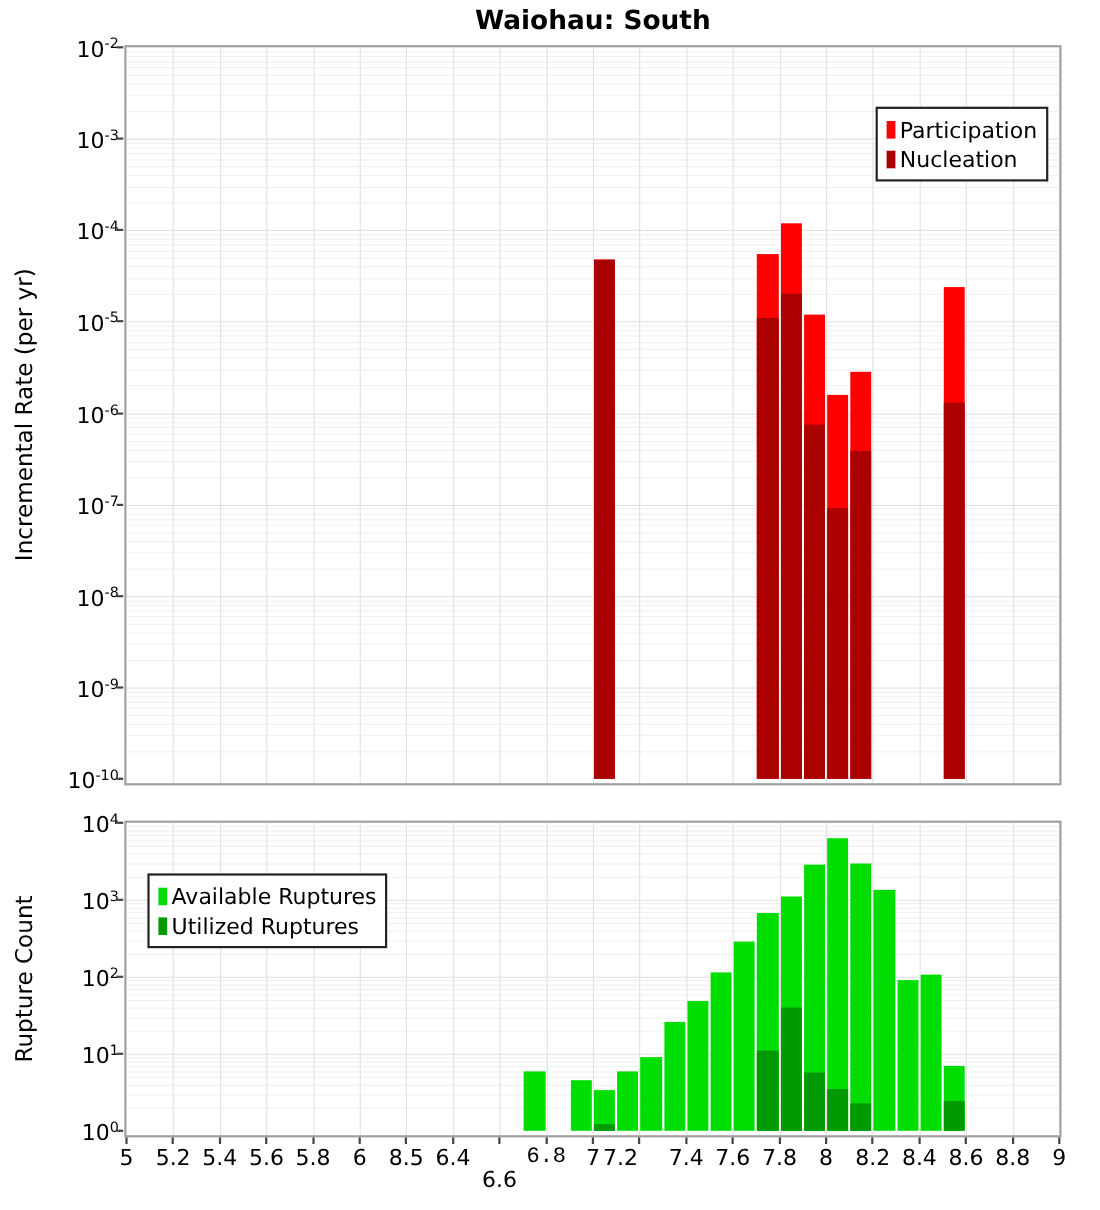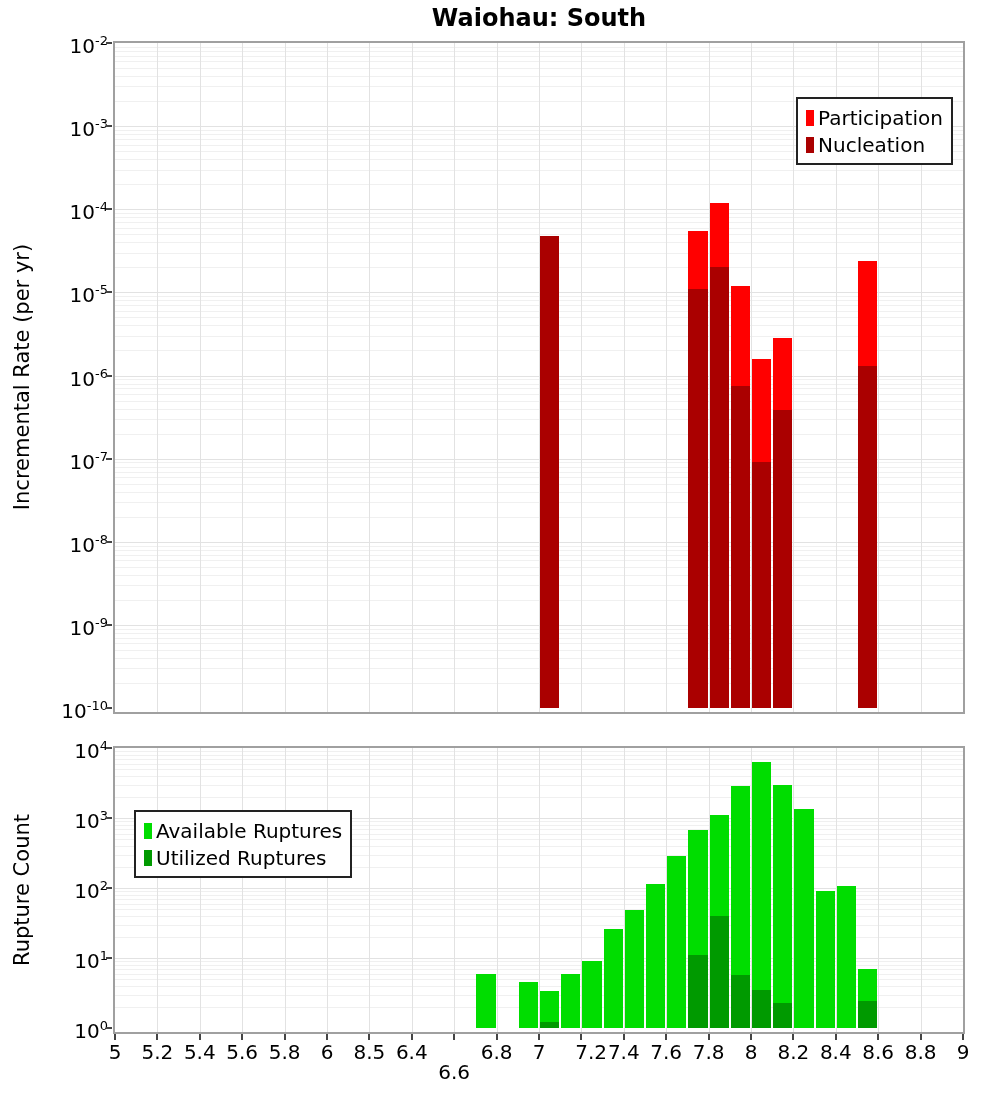--- a/index.html
+++ b/index.html
@@ -23,21 +23,21 @@
                margin-left:-30px;}
   .tickmark-y{position:absolute;width:6px;height:2px;background:#444;left:106px;}
   .tickmark-x{position:absolute;width:2px;height:6px;background:#444;top:1034px;}
   .axis-title-y{position:absolute;font-size:21px;white-space:nowrap;
                 transform:translate(-50%,-50%) rotate(-90deg);}
   .axis-title-x{position:absolute;left:113px;width:852px;text-align:center;
                 top:1062px;font-size:21px;}
   .legend{position:absolute;background:#ffffff;border:2px solid #222;
           padding:5px 8px;box-sizing:border-box;margin-top:40px;}
   #legend-top{left:796px;top:57px;}
-  #legend-bottom{left:134px;top:770px;}
+  #legend-bottom{left:134px;top:754px;}
   .legend-row{display:flex;align-items:center;height:27px;}
   .swatch{display:inline-block;width:8px;height:16px;margin-right:4px;flex:0 0 8px;}
   .legend-label{font-size:20px;white-space:nowrap;}
 </style>
 </head>
 <body>
 
 <div class="figure">
 
   <div class="chart-title">Waiohau: South</div>
@@ -296,25 +296,25 @@
     <div class="xtick-label" style="left: 284.6px; top: 1040px;">5.8</div>
     <div class="tickmark-x" style="left: 283.6px;"></div>
     <div class="xtick-label" style="left: 327px; top: 1040px;">6</div>
     <div class="tickmark-x" style="left: 326px;"></div>
     <div class="xtick-label" style="left: 369.4px; top: 1040px;">8.5</div>
     <div class="tickmark-x" style="left: 368.4px;"></div>
     <div class="xtick-label" style="left: 411.8px; top: 1040px;">6.4</div>
     <div class="tickmark-x" style="left: 410.8px;"></div>
     <div class="xtick-label" style="left: 454.2px; top: 1040px; margin-top: 20px;">6.6</div>
     <div class="tickmark-x" style="left: 453.2px;"></div>
-    <div class="xtick-label" style="left: 496.6px; top: 1040px;">6.8</div>
+    <div class="xtick-label" style="left: 496.6px; top: 1040px; font-family: Liberation Mono, monospace;">6.8</div>
     <div class="tickmark-x" style="left: 495.6px;"></div>
     <div class="xtick-label" style="left: 539px; top: 1040px;">7</div>
     <div class="tickmark-x" style="left: 538px;"></div>
-    <div class="xtick-label" style="left: 577px; top: 1040px; text-align: right;">7.2</div>
+    <div class="xtick-label" style="left: 564px; top: 1040px;">7.2</div>
     <div class="tickmark-x" style="left: 580.4px;"></div>
     <div class="xtick-label" style="left: 623.8px; top: 1040px;">7.4</div>
     <div class="tickmark-x" style="left: 622.8px;"></div>
     <div class="xtick-label" style="left: 666.2px; top: 1040px;">7.6</div>
     <div class="tickmark-x" style="left: 665.2px;"></div>
     <div class="xtick-label" style="left: 708.6px; top: 1040px;">7.8</div>
     <div class="tickmark-x" style="left: 707.6px;"></div>
     <div class="xtick-label" style="left: 751px; top: 1040px;">8</div>
     <div class="tickmark-x" style="left: 750px;"></div>
     <div class="xtick-label" style="left: 793.4px; top: 1040px;">8.2</div>

